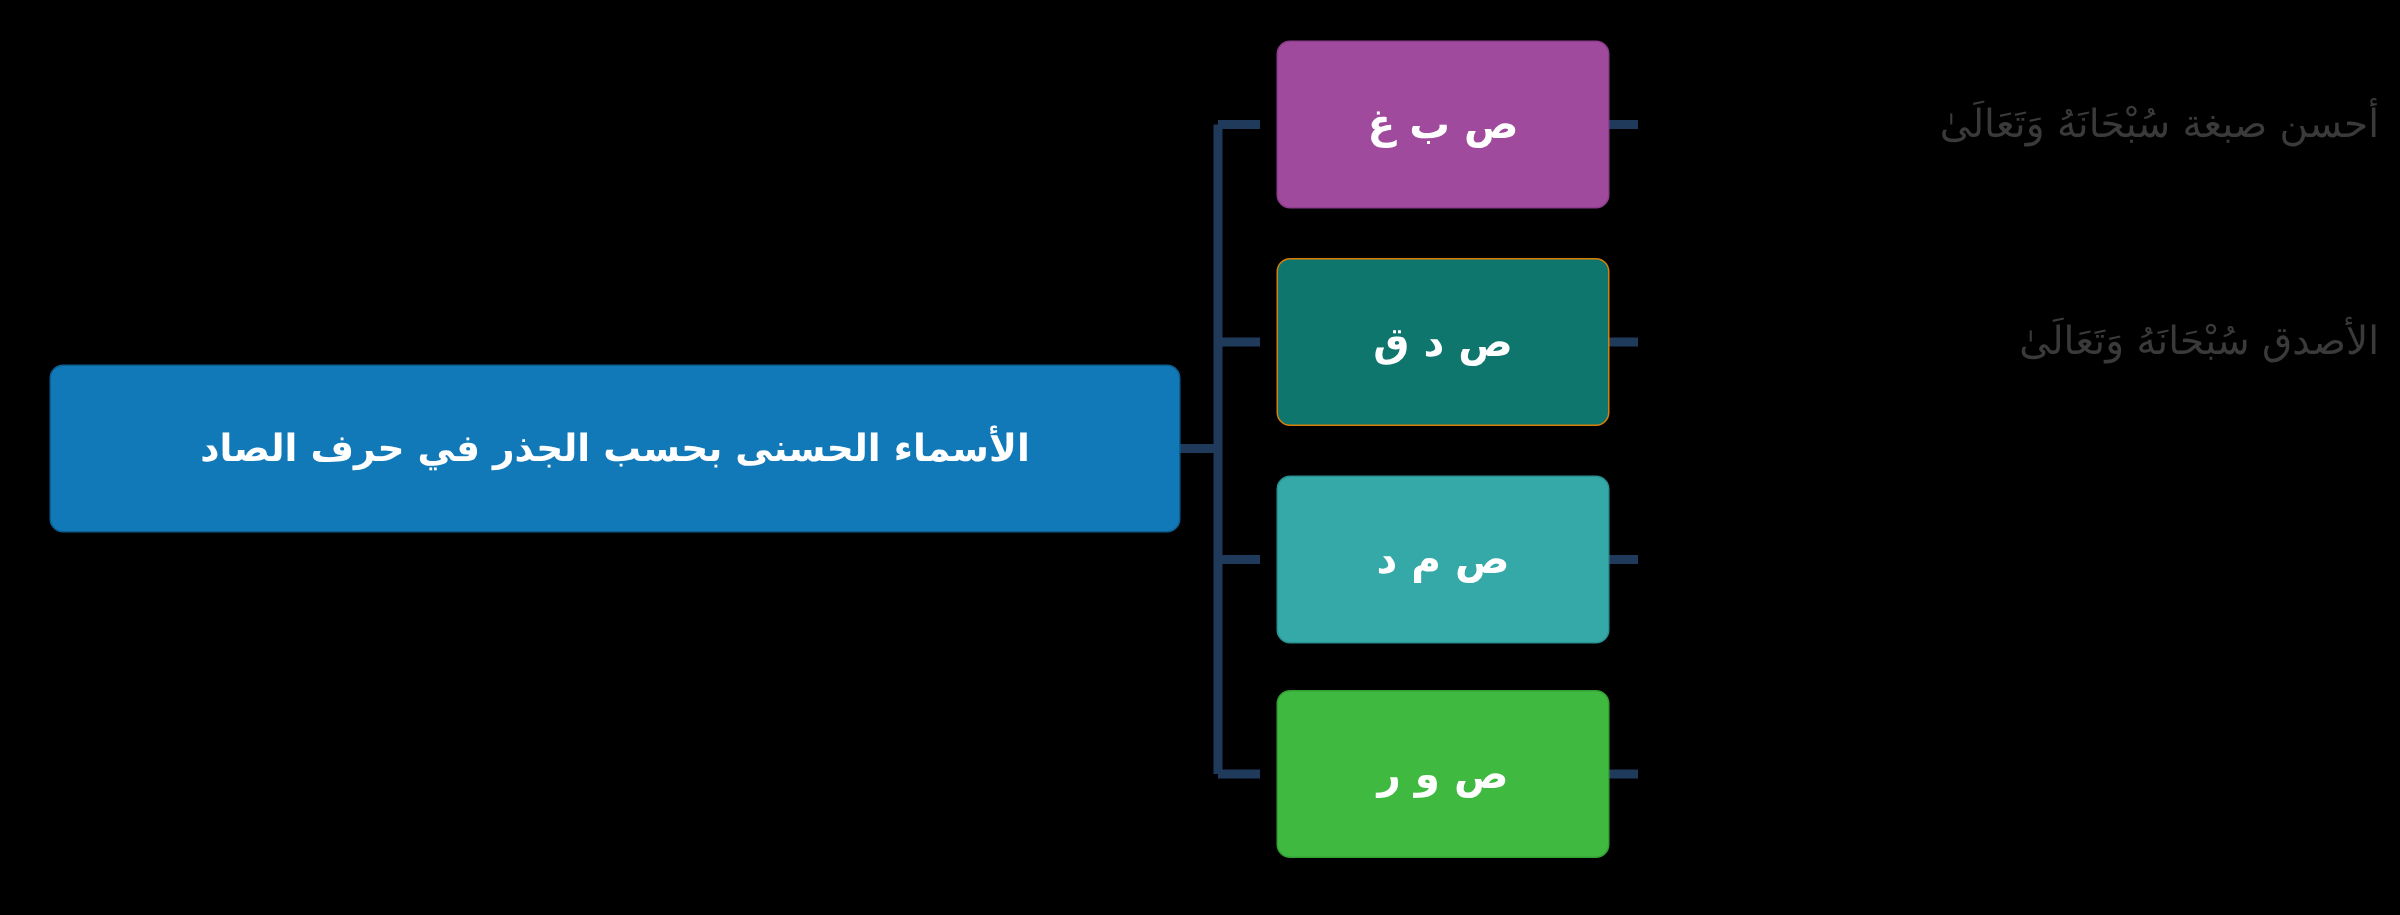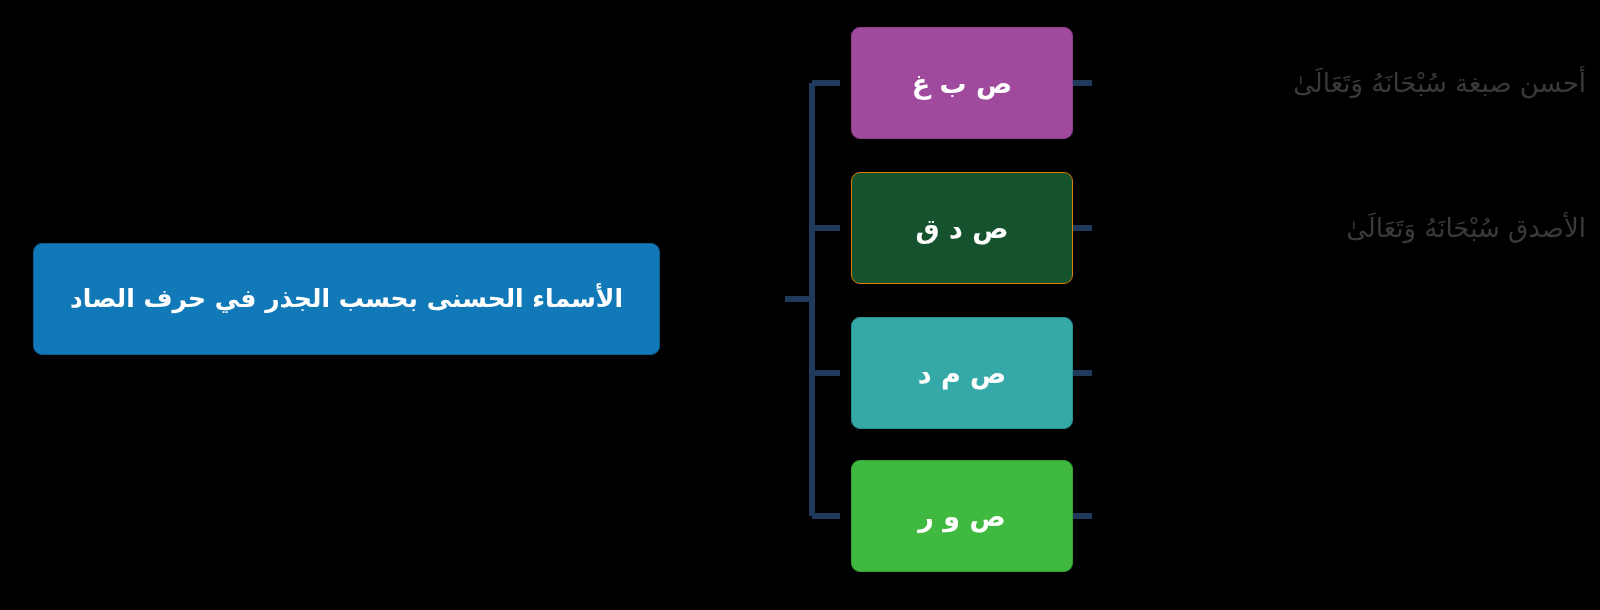--- a/index.html
+++ b/index.html
@@ -24,21 +24,21 @@
     width: 1600px;
     height: 610px;
     pointer-events: none;
   }
 
   
   .root-node {
     position: absolute;
     left: 33px;
     top: 243px;
-    width: 627px;
+    width: 754px;
     height: 112px;
     background: #1179B8;
     border: 1px solid #0d5f91;
     border-radius: 9px;
     display: flex;
     align-items: center;
     justify-content: center;
     box-sizing: border-box;
     padding: 0 26px;
   }
@@ -67,21 +67,21 @@
   }
   .branch-label {
     color: #ffffff;
     font-size: 27px;
     font-weight: bold;
     direction: rtl;
     letter-spacing: 1px;
   }
 
   .branch-node.n0 { top: 27px;  background: #A04A9E; border: 1px solid #8e3d8c; }
-  .branch-node.n1 { top: 172px; background: #14532d; border: 1px solid #d77f06; }
+  .branch-node.n1 { top: 172px; background: #0f766e; border: 1px solid #d77f06; }
   .branch-node.n2 { top: 317px; background: #35A8A8; border: 1px solid #2b9090; }
   .branch-node.n3 { top: 460px; background: #3FB93F; border: 1px solid #34a134; }
 
   
   .leaf-text {
     position: absolute;
     left: 1092px;
     width: 494px;
     height: 56px;
     display: flex;

